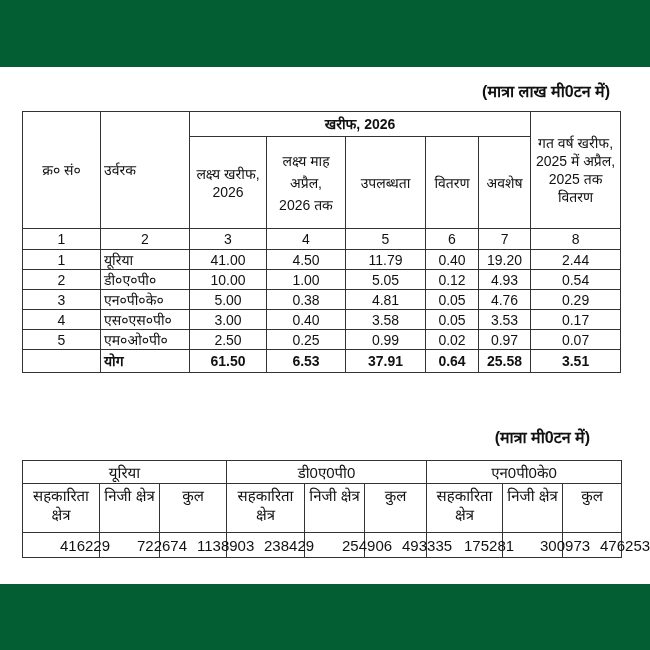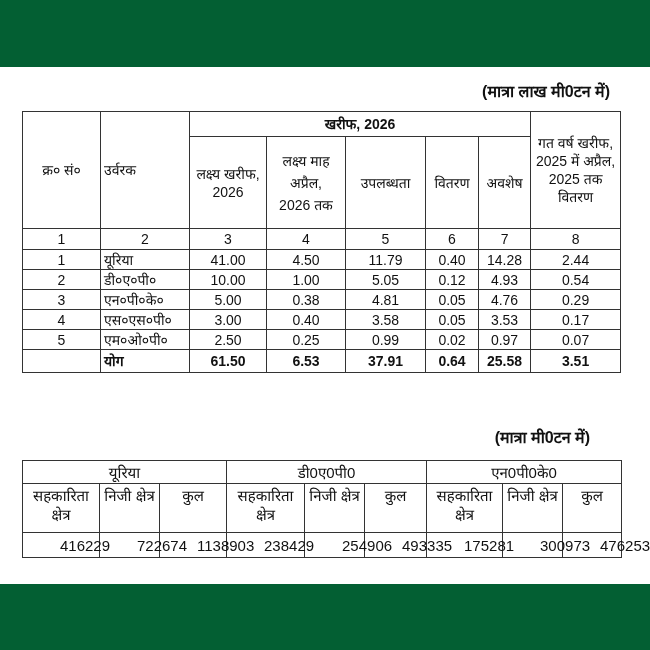--- a/index.html
+++ b/index.html
@@ -69,21 +69,21 @@
     <td>7</td>
     <td>8</td>
   </tr>
   <tr class="dr">
     <td>1</td>
     <td class="left">यूरिया</td>
     <td>41.00</td>
     <td>4.50</td>
     <td>11.79</td>
     <td>0.40</td>
-    <td>14.28</td>
+    <td>19.20</td>
     <td>2.44</td>
   </tr>
   <tr class="dr">
     <td>2</td>
     <td class="left">डी०ए०पी०</td>
     <td>10.00</td>
     <td>1.00</td>
     <td>5.05</td>
     <td>0.12</td>
     <td>4.93</td>

